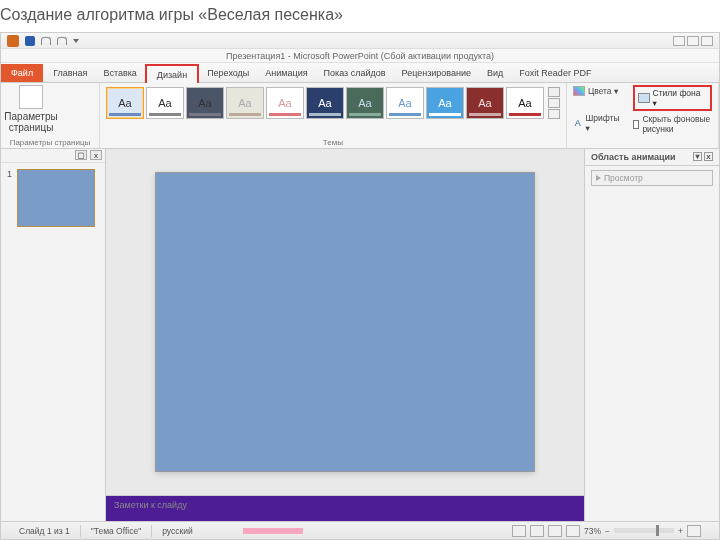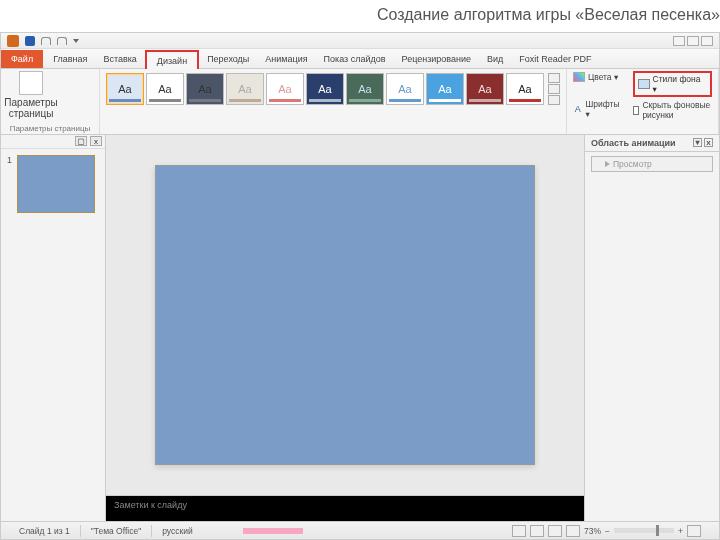--- a/index.html
+++ b/index.html
@@ -1,18 +1,18 @@
 <!DOCTYPE html>
 <html><head>
 <meta charset="utf-8">
 <style>
   * { box-sizing: border-box; margin: 0; padding: 0; font-family: "Segoe UI", Tahoma, sans-serif; }
   body { width: 720px; height: 540px; background: #fff; overflow: hidden; font-size: 10px; color: #333; }
   .whole { display: flex; flex-direction: column; height: 100%; }
-  .page-title { text-align: right; font-size: 16px; color: #555; padding: 6px 0 8px; }
+  .page-title { text-align: left; font-size: 16px; color: #555; padding: 6px 0 8px; }
   .app { flex: 1; display: flex; flex-direction: column; border: 1px solid #ccc; }
   
   .qat { height: 16px; background: linear-gradient(#f7f7f7,#ececec); display: flex; align-items: center; gap: 6px; padding: 0 6px; border-bottom: 1px solid #ddd; }
   .qat .dot { width: 10px; height: 10px; }
   .qat .save { background: #2a5db0; border-radius: 2px; }
   .qat .undo, .qat .redo { width: 10px; height: 8px; border: 1px solid #888; border-radius: 3px 3px 0 0; border-bottom: none; }
   .qat .redo { transform: scaleX(-1); }
   .qat .drop { width:0;height:0;border-left:3px solid transparent;border-right:3px solid transparent;border-top:4px solid #666; }
   .qat .win { margin-left:auto; display:flex; gap:2px;}
   .qat .wbtn { width:12px;height:10px;border:1px solid #aaa;background:#f4f4f4; }
@@ -53,26 +53,26 @@
   .work { flex:1; display:flex; min-height:0; }
   .thumbs { width:105px; background:#f3f3f3; border-right:1px solid #ccc; display:flex; flex-direction:column;}
   .thumbs .hdr { height:14px; display:flex; justify-content:flex-end; gap:3px; padding:1px 3px; border-bottom:1px solid #ddd;}
   .thumbs .hdr div { width:12px; height:10px; border:1px solid #aaa; background:#eaeaea; font-size:8px; text-align:center; line-height:9px;}
   .thumb { margin:6px; display:flex; gap:4px;}
   .thumb .num { font-size:9px; color:#555; width:6px;}
   .thumb .slide { width:78px; height:58px; border:1px solid #b48f4a; background:#7a9cc6;}
   .center { flex:1; background:#e9e9e9; display:flex; flex-direction:column; position:relative;}
   .canvas { flex:1; display:flex; align-items:center; justify-content:center; }
   .slidebig { width:380px; height:300px; background:#7a9cc6; border:1px solid #999; box-shadow:0 2px 6px rgba(0,0,0,0.15);}
-  .notes { height:26px; background:#000000; border-top:1px solid #ccc; padding:4px 8px; font-size:9px; color:#888;}
+  .notes { height:26px; background:#4c1d95; border-top:1px solid #ccc; padding:4px 8px; font-size:9px; color:#888;}
   .anim { width:135px; background:#f3f3f3; border-left:1px solid #ccc; display:flex; flex-direction:column;}
   .anim .title { font-size:9px; font-weight:bold; color:#555; padding:3px 6px; border-bottom:1px solid #ccc; display:flex; justify-content:space-between;}
   .anim .title .ctl { display:flex; gap:2px;}
   .anim .title .ctl div { width:9px;height:9px;border:1px solid #999; font-size:8px; line-height:7px; text-align:center;}
-  .anim .btn { margin:4px 6px; padding:2px 13px; border:1px solid #bbb; background:#f0f0f0; font-size:8.5px; color:#999; display:flex; align-items:center; gap:3px;}
+  .anim .btn { margin:4px 6px; padding:2px 4px; border:1px solid #bbb; background:#f0f0f0; font-size:8.5px; color:#999; display:flex; align-items:center; gap:3px;}
   .anim .btn .tri { width:0;height:0;border-top:3px solid transparent;border-bottom:3px solid transparent;border-left:5px solid #aaa;}
   .anim .foot { margin-top:auto; padding:3px 6px; display:flex; align-items:center; gap:3px; font-size:8px; color:#aaa;}
   .anim .foot .updn { display:flex; flex-direction:column;}
   .anim .foot .updn div { width:0;height:0;border-left:3px solid transparent;border-right:3px solid transparent;}
   .anim .foot .updn .u { border-bottom:4px solid #bbb; margin-bottom:1px;}
   .anim .foot .updn .d { border-top:4px solid #bbb;}
   
   .status { height:18px; background:linear-gradient(#f3f3f3,#e7e7e7); border-top:1px solid #ccc; display:flex; align-items:center; font-size:8.5px; color:#555; padding:0 18px; gap:10px;}
   .status .sep { width:1px; height:12px; background:#ccc;}
   .status .right { margin-left:auto; display:flex; align-items:center; gap:4px;}
@@ -94,20 +94,21 @@
       <div class="undo"></div>
       <div class="redo"></div>
       <div class="drop"></div>
       <div class="win">
         <div class="wbtn"></div>
         <div class="wbtn"></div>
         <div class="wbtn"></div>
       </div>
     </div>
 
+    <div class="titlebar">Презентация1 - Microsoft PowerPoint (Сбой активации продукта)</div>
 
     <div class="tabs">
       <div class="filetab">Файл</div>
       <div class="tab">Главная</div>
       <div class="tab">Вставка</div>
       <div class="tab active">Дизайн</div>
       <div class="tab">Переходы</div>
       <div class="tab">Анимация</div>
       <div class="tab">Показ слайдов</div>
       <div class="tab">Рецензирование</div>
@@ -138,20 +139,21 @@
             <div class="theme" style="background: rgb(255, 255, 255); color: rgb(102, 153, 204);">Aa<div class="bar" style="background: rgb(102, 153, 204);"></div></div>
             <div class="theme" style="background: rgb(74, 163, 224); color: rgb(255, 255, 255);">Aa<div class="bar" style="background: rgb(255, 255, 255);"></div></div>
             <div class="theme" style="background: rgb(139, 46, 46); color: rgb(238, 221, 221);">Aa<div class="bar" style="background: rgb(204, 170, 170);"></div></div>
             <div class="theme" style="background: rgb(255, 255, 255); color: rgb(34, 34, 34);">Aa<div class="bar" style="background: rgb(187, 51, 51);"></div></div>
             <div class="scrollbtns">
               <div></div>
               <div></div>
               <div></div>
             </div>
           </div>
+        <div class="lbl">Темы</div>
       </div>
       <div class="rgroup bggrp">
         <div style="display:flex; gap:8px;">
           <div style="display:flex; flex-direction:column; gap:15px;">
             <div class="bgrow">
                 <div class="sw"></div>
                 <span>Цвета ▾</span>
               </div>
             <div class="bgrow">
                 <div class="swA">A</div>

